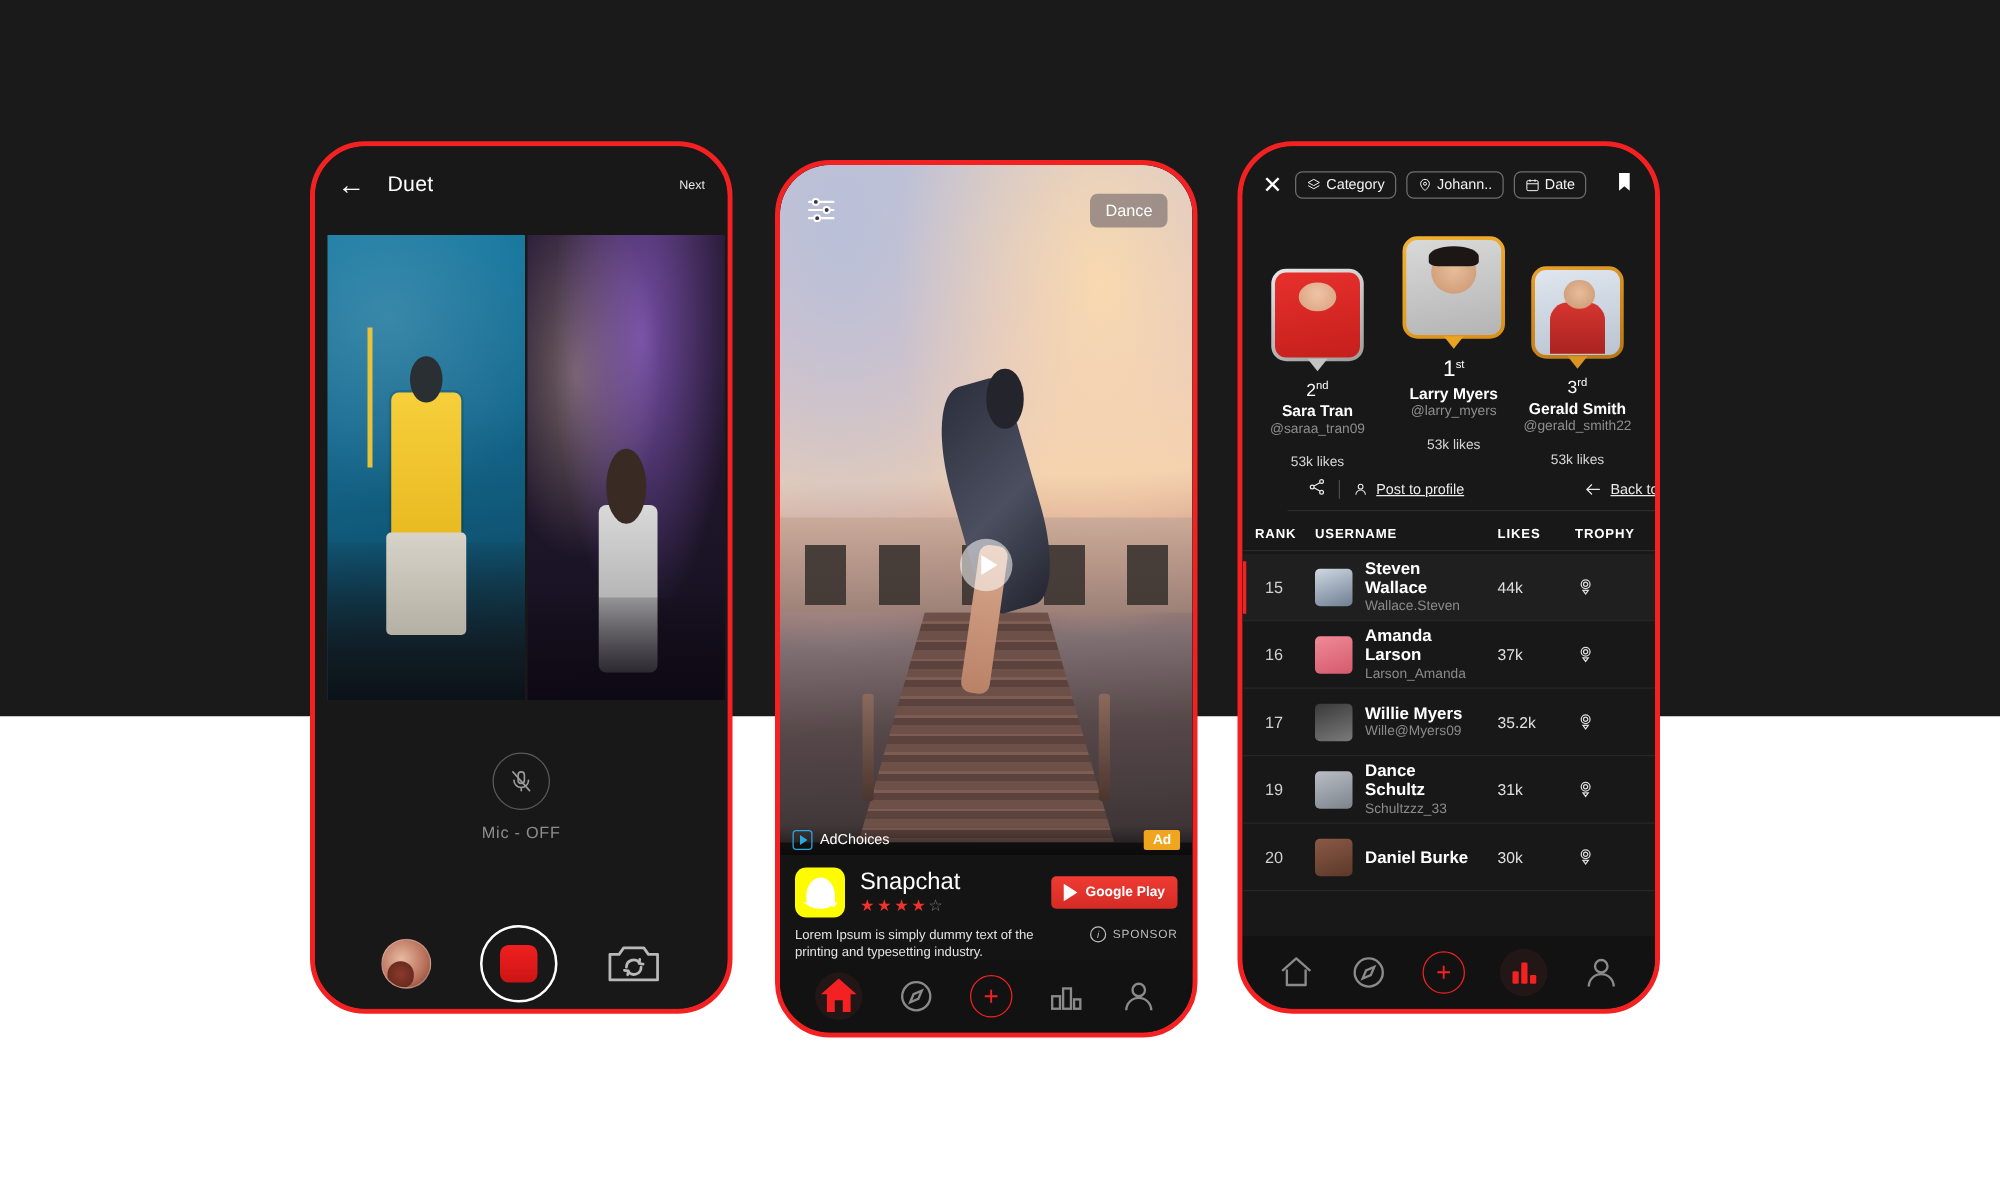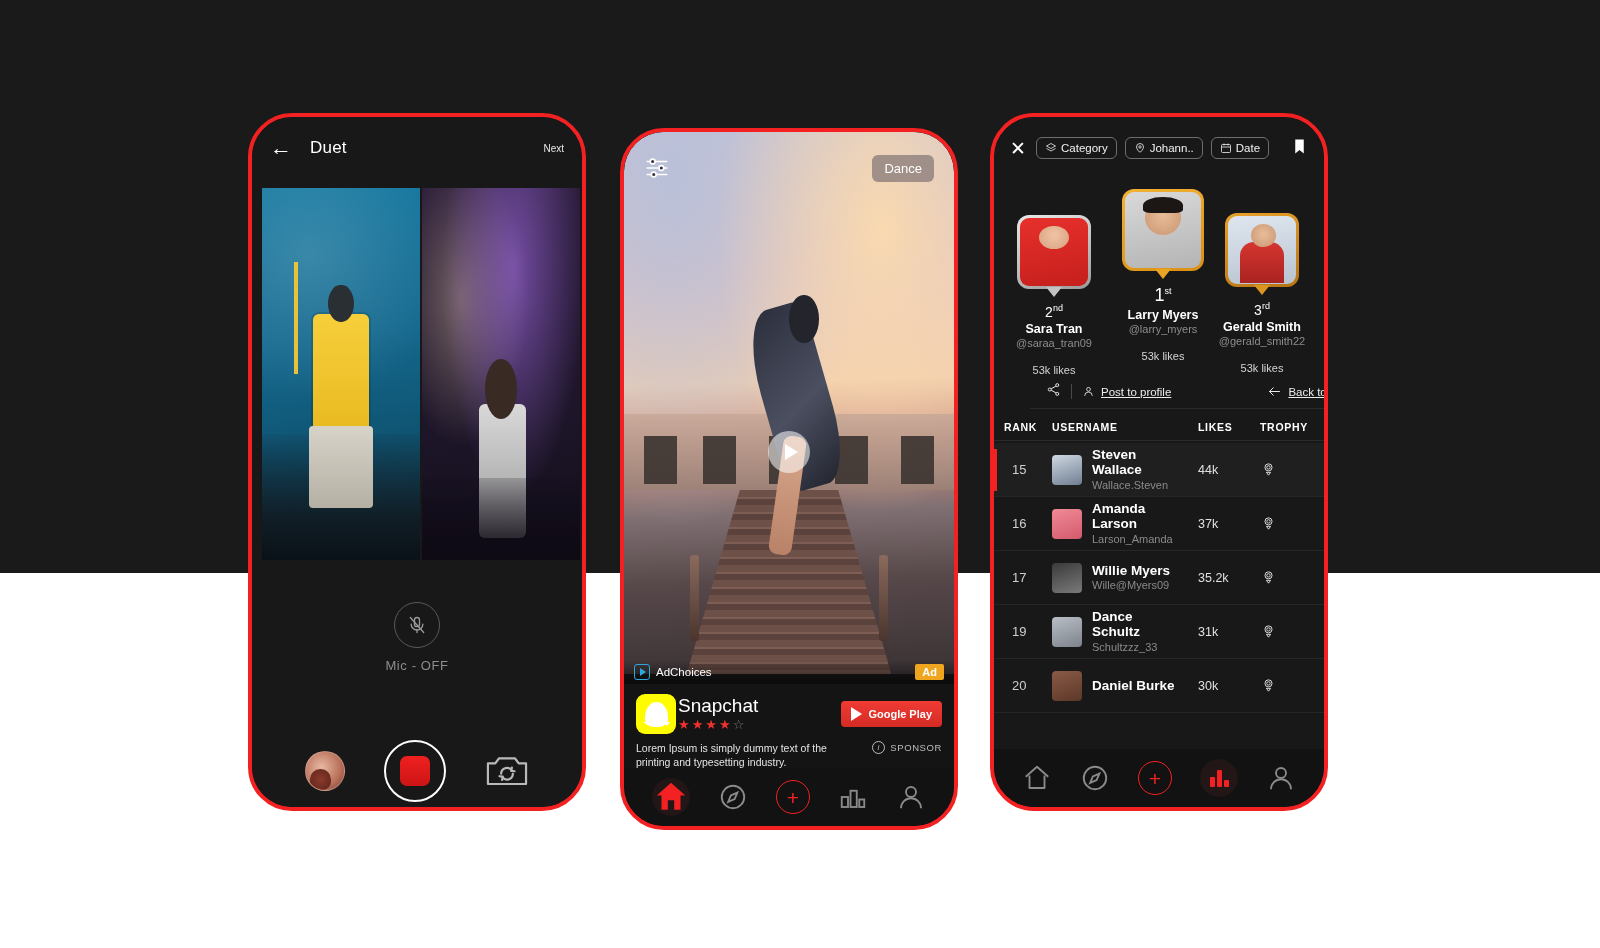--- a/index.html
+++ b/index.html
@@ -172,21 +172,21 @@
   .adc-tri{ width:16px;height:16px;border:1.6px solid #2ba8e0;border-radius:3px;
      display:flex;align-items:center;justify-content:center;}
   .adc-tri i{width:0;height:0;border-left:6px solid #2ba8e0;border-top:4px solid transparent;border-bottom:4px solid transparent;margin-left:2px;}
   .adc-text{ color:#fff; font-size:11.5px;}
   .ad-badge{ background:#f0a51e; color:#fff; font-size:11px; font-weight:700;
     padding:2px 7px; border-radius:2px;}
   .p2-adcard{
     position:absolute; left:0; top:552px; width:100%; height:92px;
     background:#141414; padding:10px 12px;
   }
-  .adcard-top{ display:flex; align-items:center; gap:2px;}
+  .adcard-top{ display:flex; align-items:center; gap:12px;}
   .snap-icon{
     width:40px;height:40px;border-radius:9px;background:#FFFC00;
     display:flex;align-items:center;justify-content:center; flex:0 0 auto;
   }
   .snap-ghost{ width:23px;height:25px;background:#fff;
      border-radius:50% 50% 42% 42%/60% 60% 30% 30%;
      position:relative;}
   .snap-ghost::after{content:"";position:absolute;left:-3px;bottom:-1px;width:29px;height:6px;
      background:#fff;border-radius:0 0 50% 50%; clip-path:polygon(0 0,100% 0,88% 70%,72% 20%,56% 80%,40% 20%,24% 70%,10% 20%);}
   .snap-name{ color:#fff; font-size:19px; font-weight:400; line-height:1.1;}

